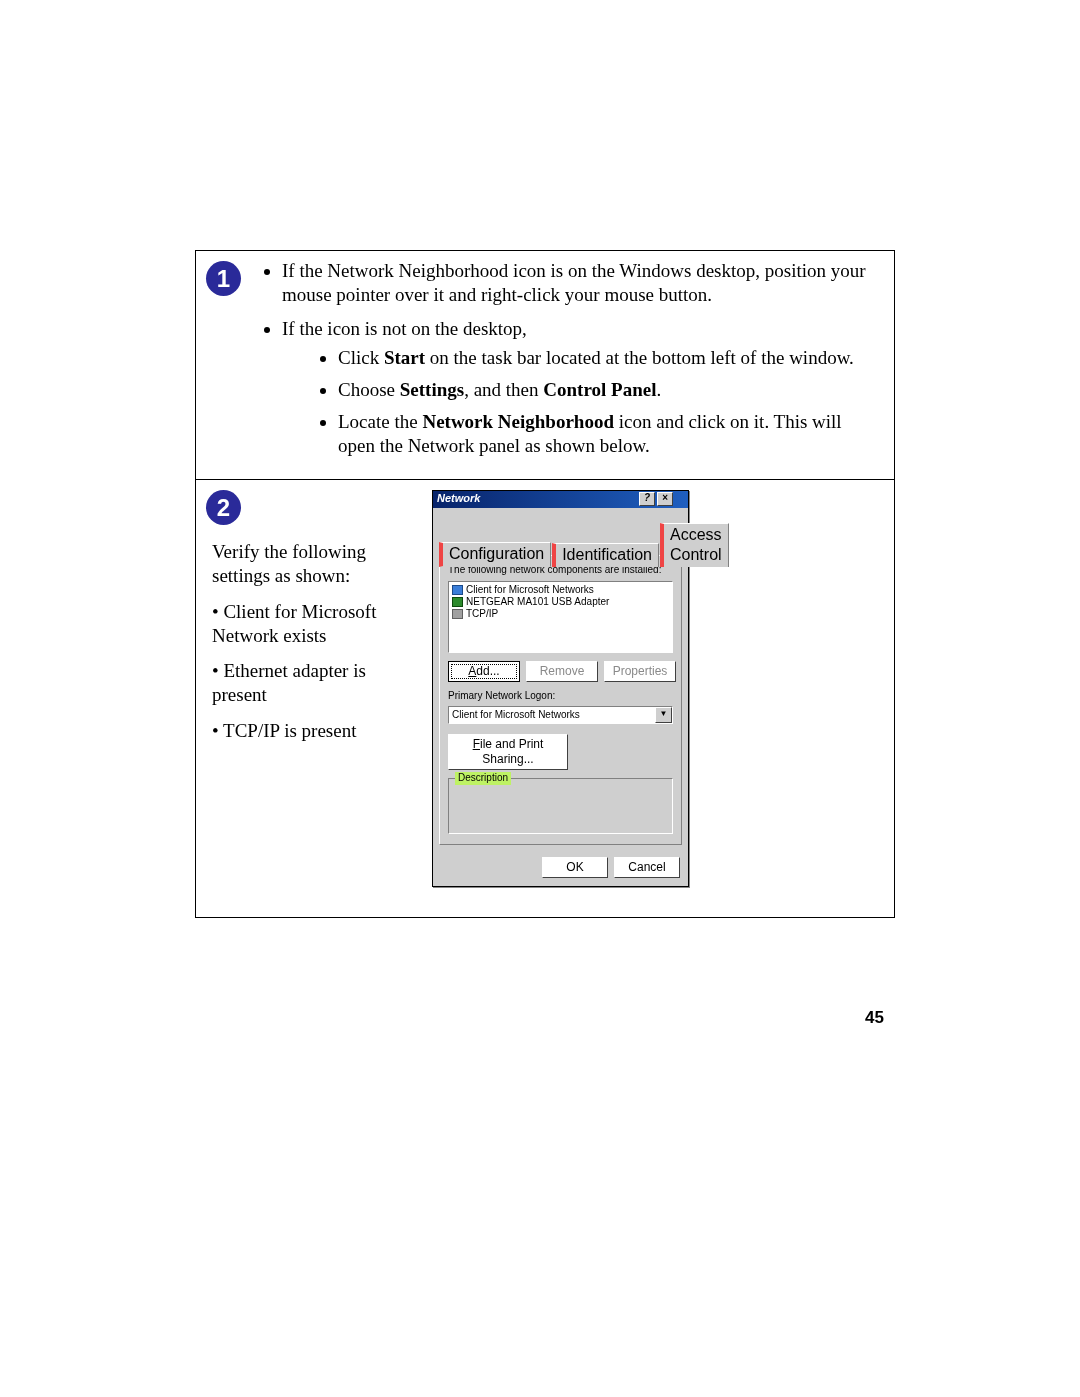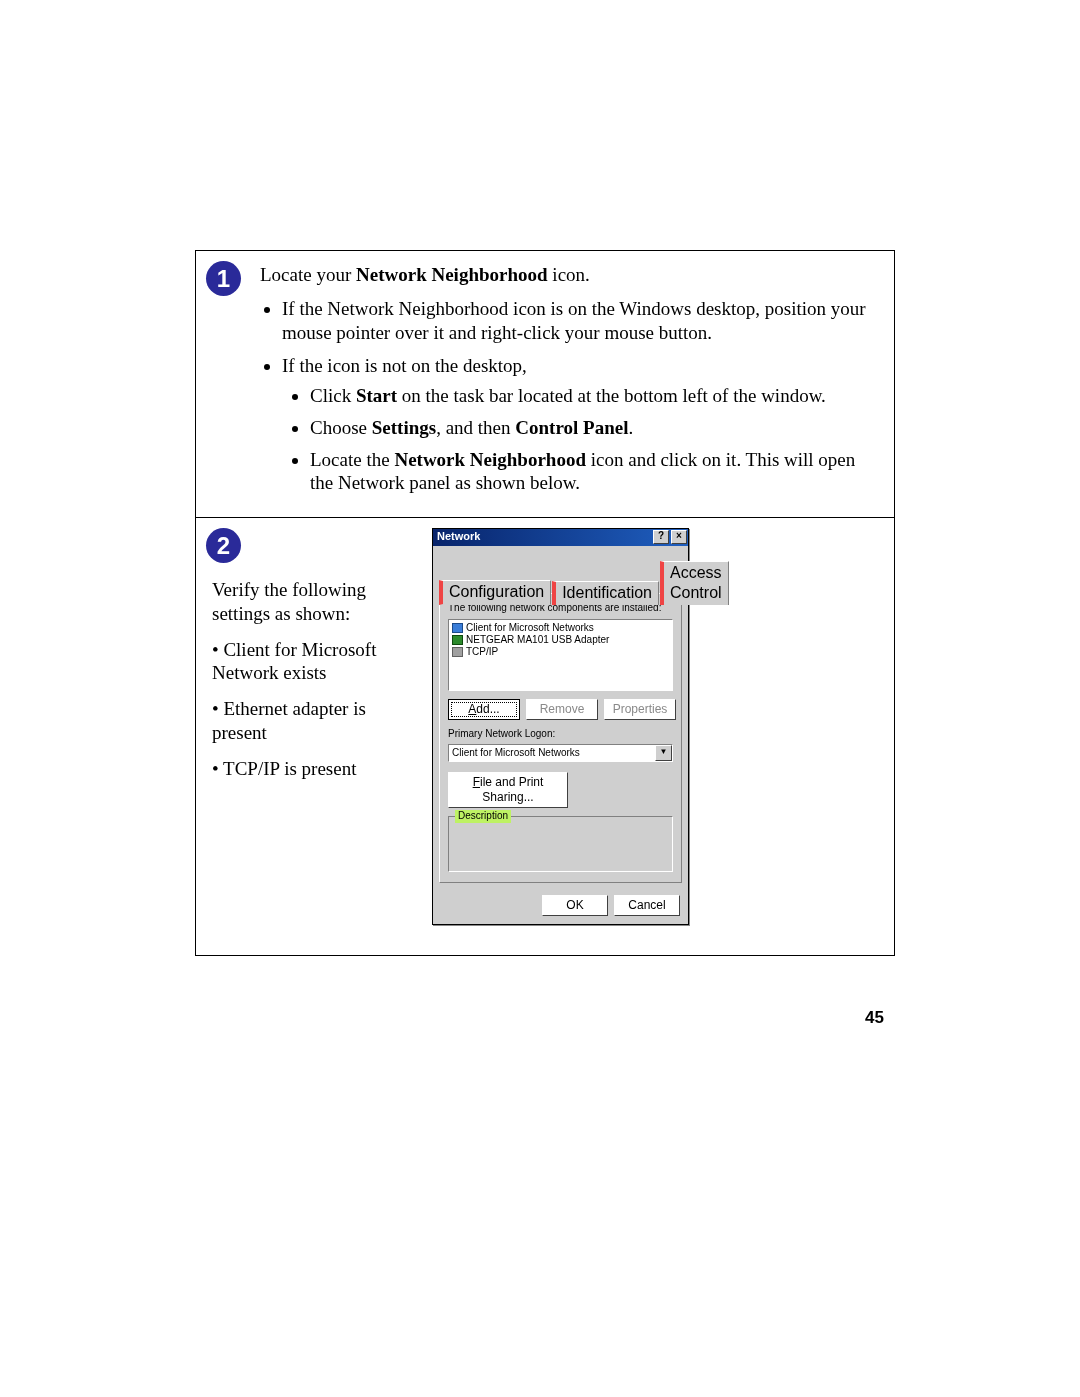--- a/index.html
+++ b/index.html
@@ -48,21 +48,21 @@
     display: flex;
     align-items: center;
     justify-content: center;
   }
 
   .step1-body { margin-left: 50px; }
   .step1-body p { margin: 4px 0 10px 0; }
   ul.b1 { list-style: disc; margin: 0 0 0 22px; padding: 0; }
   ul.b1 > li { margin-bottom: 10px; padding-right: 10px; }
   ul.b2 { list-style: disc; margin: 6px 0 0 28px; padding: 0; }
-  ul.b2 > li { margin-bottom: 8px; padding-right: 10px; }
+  ul.b2 > li { margin-bottom: 8px; padding-right: 10px; margin-left: 28px; }
 
   .bold { font-weight: bold; }
 
   .step2-wrap {
     display: flex;
     align-items: flex-start;
     gap: 0;
   }
   .step2-text {
     width: 200px;
@@ -83,25 +83,26 @@
     font-size: 10px;
     width: 255px;
     border: 1px solid #000;
     box-shadow: 1px 1px 0 #888;
     background: #cfcfcf;
     color: #000;
   }
   .dlg-title {
     background: linear-gradient(to right, #08246b 0%, #1f5fc0 100%);
     color: #fff;
-    padding: 1px 1px 2px 4px;
+    padding: 1px 15px 2px 4px;
     font-weight: bold;
     font-size: 11px;
     display: flex;
     align-items: center;
+    font-style: italic;
   }
   .dlg-title .spacer { flex: 1; }
   .dlg-title .tbtn {
     background: #cfcfcf;
     color: #000;
     width: 14px;
     height: 12px;
     font-weight: bold;
     font-size: 10px;
     line-height: 10px;
@@ -249,23 +250,20 @@
 </style>
 </head>
 <body>
 
 <div class="page">
   <div class="frame">
 
     <div class="cell">
       <div class="step-badge">1</div>
       <div class="step1-body">
-        <p>
-          <span>Locate your </span><span class="bold">Network Neighborhood</span><span> icon.</span>
-        </p>
         <ul class="b1">
           <li>If the Network Neighborhood icon is on the Windows desktop, position your mouse pointer over it and right-click your mouse button.</li>
           <li>
             <span>If the icon is not on the desktop,</span>
             <ul class="b2">
               <li>
                 <span>Click </span><span class="bold">Start</span><span> on the task bar located at the bottom left of the window.</span>
               </li>
               <li>
                 <span>Choose </span><span class="bold">Settings</span><span>, and then </span><span class="bold">Control Panel</span><span>.</span>

